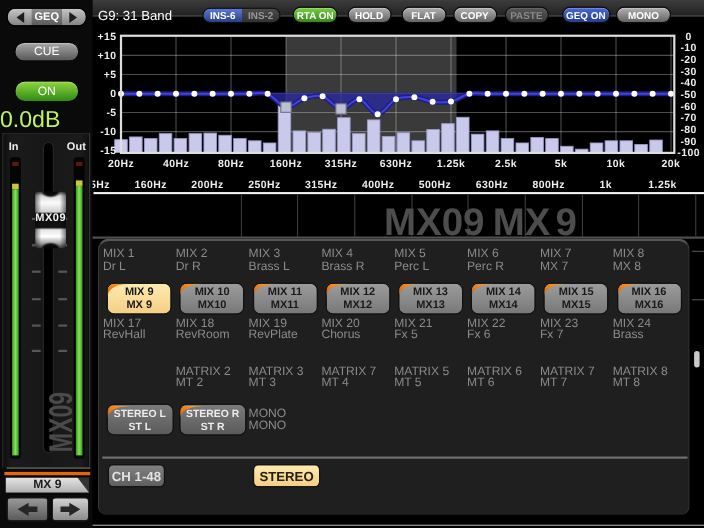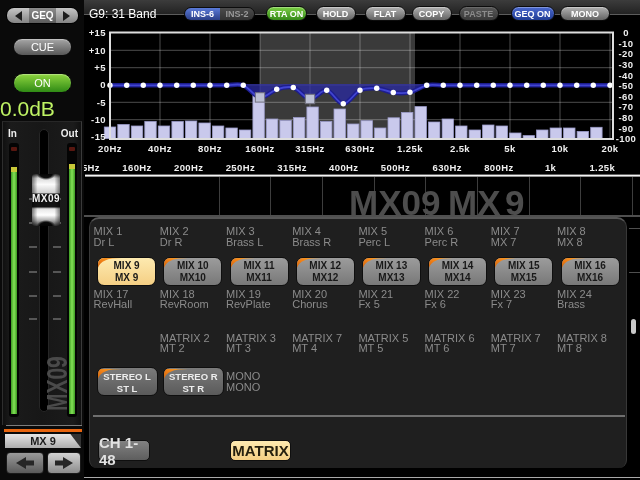--- a/index.html
+++ b/index.html
@@ -53,21 +53,21 @@
 #pline{position:absolute;left:84px;top:215px;width:556px;height:2px;background:#4f4f4f}
 #panel{position:absolute;left:89px;top:217px;width:538px;height:251px;background:#1f1f1f;border-radius:10px 10px 8px 8px;border-top:2px solid #555;border-left:1px solid #383838;border-right:1px solid #383838}
 .plbl{position:absolute;width:66px;text-align:left;color:#8b8b8b;font-size:11px}
 .plbl span{display:block;line-height:10.5px}
 .pbtn{position:absolute;width:59px;height:29px;border-radius:7px;background:linear-gradient(#9c9c9c,#787878);border:1.5px solid #0f0f0f;overflow:hidden;text-align:center;color:#191919;font-size:10px;font-weight:bold;padding-top:2px}
 .pbtn span{display:block;line-height:12px;position:relative}
 .pbtn.sel{background:linear-gradient(#fdeab0,#f5cf84)}
 .pbtn.st{width:61px;background:linear-gradient(#7b7b7b,#5a5a5a);color:#ededed;font-size:9.5px;padding-top:3px}
 .sw{position:absolute;left:-1px;top:-1.5px}
 #sep{position:absolute;left:3px;top:196px;width:532px;height:1.5px;background:#6f6f6f}
-.bbtn{position:absolute;top:221px;height:21px;border-radius:5px;border:1.5px solid #0f0f0f;color:#e2e2e2;font-size:15px;font-weight:bold;display:flex;align-items:center;justify-content:center;background:linear-gradient(#818181,#5e5e5e)}
+.bbtn{position:absolute;top:203px;height:21px;border-radius:5px;border:1.5px solid #0f0f0f;color:#e2e2e2;font-size:12px;font-weight:bold;display:flex;align-items:center;justify-content:center;background:linear-gradient(#818181,#5e5e5e)}
 .bbtn.sel2{background:linear-gradient(#fdeab0,#f5cf84);color:#26200e}
 #thumb{position:absolute;left:631px;top:319px;width:5px;height:15px;border-radius:2.5px;background:#c9c9c9}
 .rln{position:absolute;left:629px;width:11px;height:1px;background:#4f4f4f}
 #botln{position:absolute;left:84px;top:476.5px;width:556px;height:1.5px;background:#a9a9a9}
 .ax{font-size:9.5px;font-weight:bold;fill:#efefef;letter-spacing:.4px}
 </style></head><body>
 
 <svg class="abs" style="left:84px;top:27px" width="556" height="150" viewBox="84 27 556 150">
 <rect x="84" y="27" width="556" height="150" fill="#000"></rect>
 <rect x="260" y="32.5" width="155" height="106" fill="#3a3a3a"></rect>
@@ -388,21 +388,21 @@
       </svg>
       <span>STEREO R</span>
       <span>ST R</span>
     </div>
 <div class="plbl" style="left:136.0px;top:152px">
       <span>MONO</span>
       <span>MONO</span>
     </div>
 <div id="sep"></div>
 <div class="bbtn" style="left:8px;width:52px">CH 1-48</div>
-<div class="bbtn sel2" style="left:140px;width:61px">MATRIX</div>
+<div class="bbtn sel2" style="left:140px;width:61px">STEREO</div>
 </div>
 <div id="thumb"></div>
 <div class="rln" style="top:227.5px"></div>
 <div class="rln" style="top:271.5px"></div>
 <div id="botln"></div>
 
 <div id="tbar">
 <span id="title">G9: 31 Band</span>
 <div id="ins">
       <div class="a">INS-6</div>

